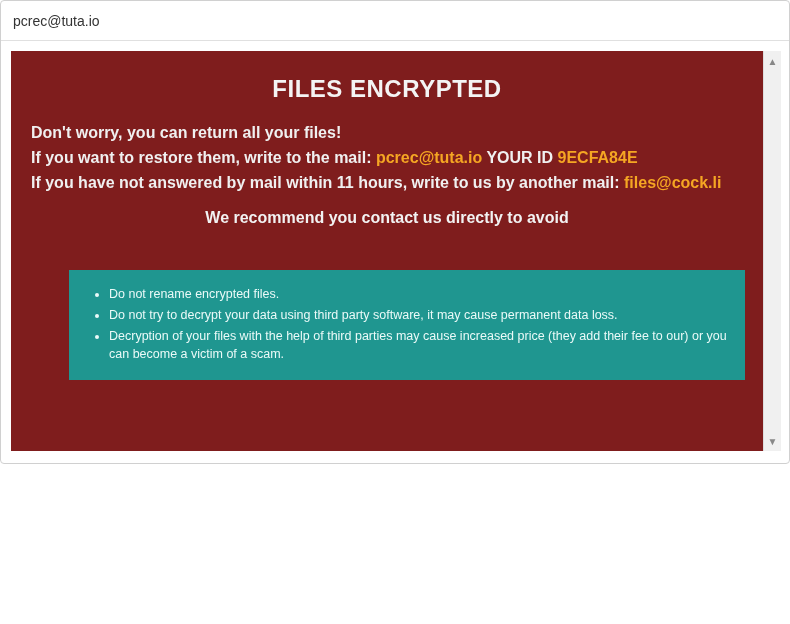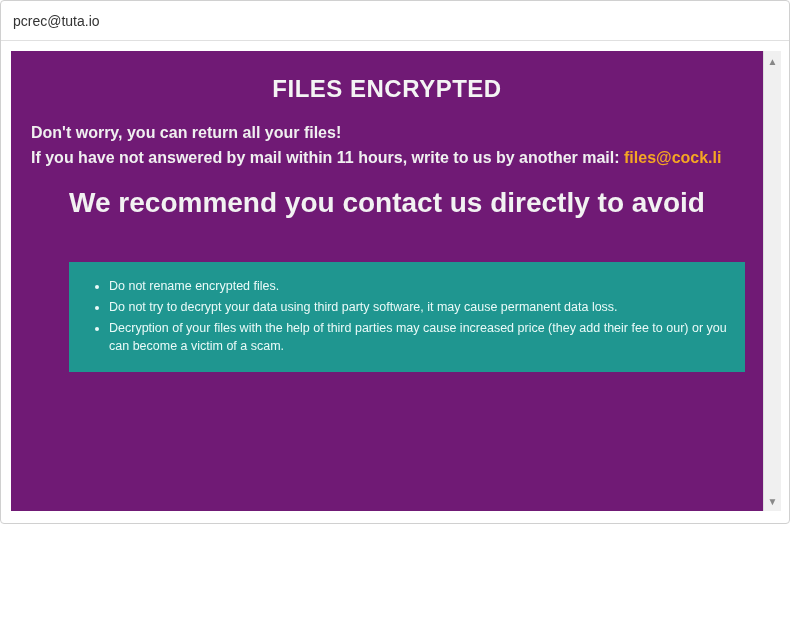--- a/index.html
+++ b/index.html
@@ -5,21 +5,21 @@
     * { margin: 0; padding: 0; box-sizing: border-box; }
     body {
       font-family: "Segoe UI", Tahoma, Arial, sans-serif;
       background: #fff;
       width: 790px;
       height: 624px;
       overflow: hidden;
     }
     .window {
       width: 790px;
-      height: 524px;
+      height: 464px;
       background: #fff;
       border: 1px solid #d0d0d0;
       border-radius: 4px;
       display: flex;
       flex-direction: column;
     }
     .titlebar {
       height: 40px;
       padding: 0 12px;
       display: flex;
@@ -30,21 +30,21 @@
       flex-shrink: 0;
     }
     .content-wrap {
       flex: 1;
       display: flex;
       padding: 10px 8px 12px 10px;
       min-height: 0;
     }
     .content {
       flex: 1;
-      background: #701a75;
+      background: #7f1d1d;
       color: #fff;
       overflow: hidden;
       position: relative;
     }
     .scrollbar {
       width: 18px;
       background: #f0f0f0;
       border-left: 1px solid #ddd;
       position: relative;
       flex-shrink: 0;
@@ -81,21 +81,21 @@
     .orange { color: #f5a623; font-weight: bold; }
     .h2 {
       text-align: center;
       font-size: 22px;
       font-weight: bold;
       padding: 26px 0 14px;
       color: #f2f2f2;
     }
     .big {
       text-align: center;
-      font-size: 28px;
+      font-size: 16px;
       font-weight: bold;
       color: #f2f2f2;
       line-height: 1.4;
       padding: 12px 30px;
     }
     .big .line2 { display: block; margin-top: 28px; }
 
     .warnbox {
       margin: 28px 18px 0 18px;
       display: flex;
@@ -131,20 +131,26 @@
   </div>
 
   <div class="content-wrap">
     <div class="content">
 
       <div class="h1">FILES ENCRYPTED</div>
 
       <div class="intro">
         <div class="bold">Don't worry, you can return all your files!</div>
         <div class="bold">
+          <span>If you want to restore them, write to the mail:  </span>
+          <span class="orange">pcrec@tuta.io</span>
+          <span>   YOUR ID </span>
+          <span class="orange">9ECFA84E</span>
+        </div>
+        <div class="bold">
           <span>If you have not answered by mail within 11 hours, write to us by another mail:  </span>
           <span class="orange">files@cock.li</span>
         </div>
       </div>
 
 
       <div class="big">
         <span>We recommend you contact us directly to avoid</span>
       </div>
 

